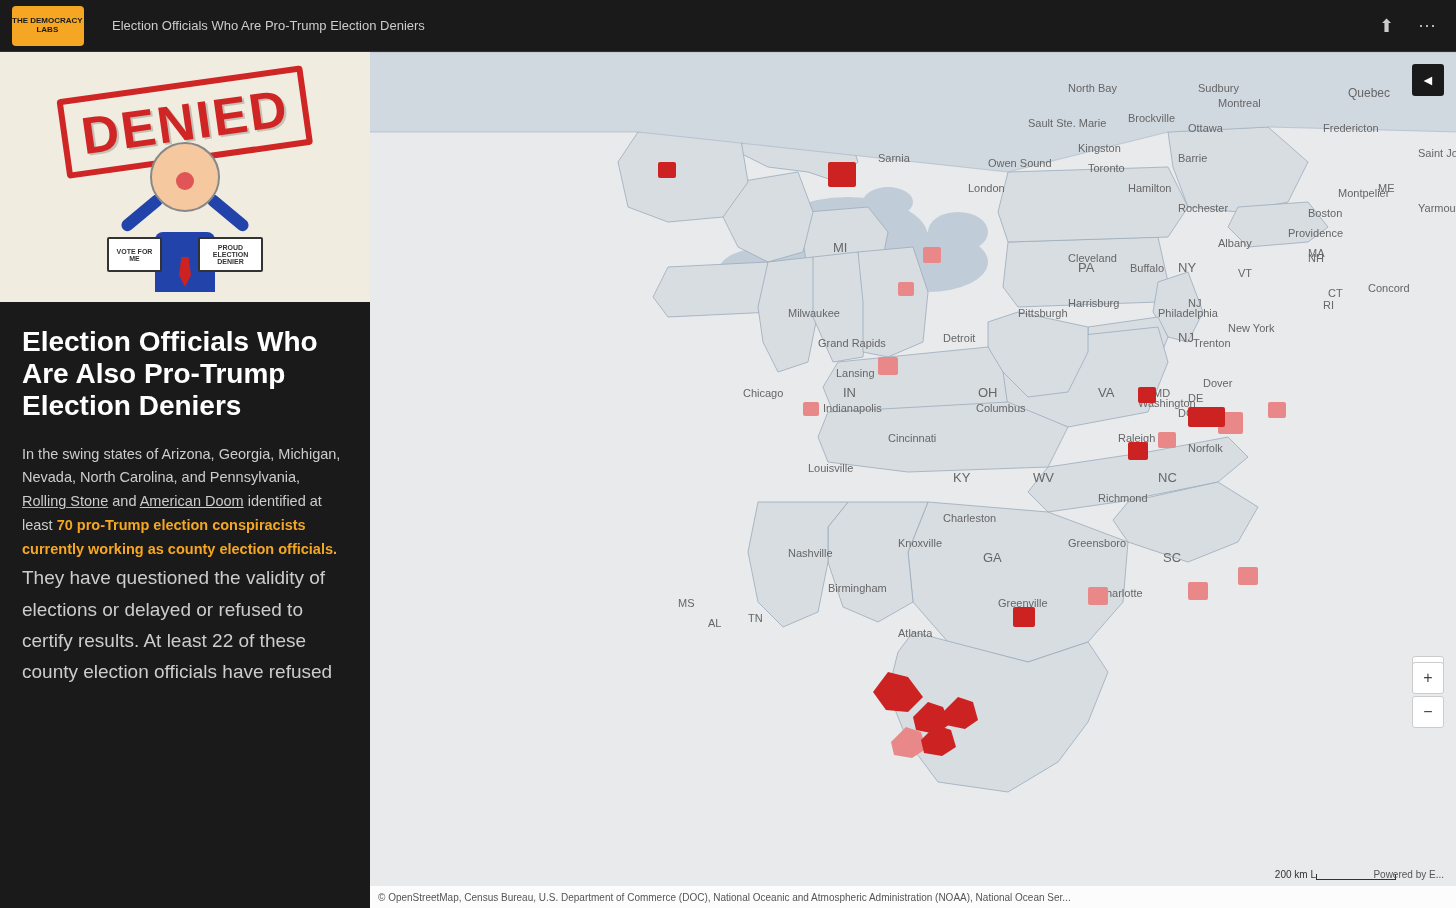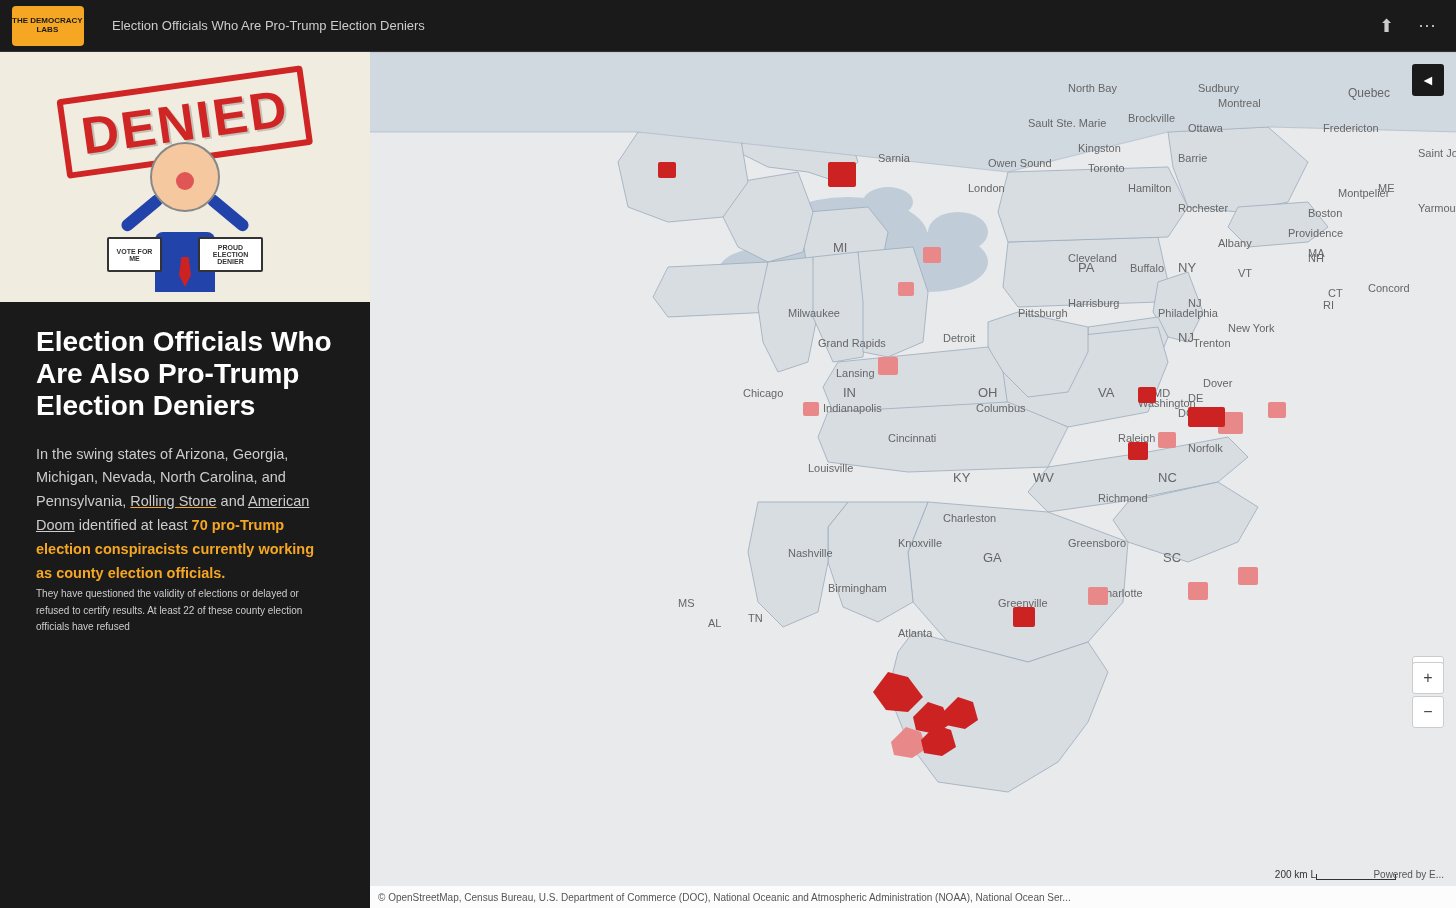--- a/index.html
+++ b/index.html
@@ -208,21 +208,21 @@
       height: 30px;
       background: #cc2222;
       position: absolute;
       bottom: 5px;
       left: 50%;
       transform: translateX(-50%);
       clip-path: polygon(20% 0%, 80% 0%, 100% 60%, 50% 100%, 0% 60%);
     }
 
     #text-content {
-      padding: 24px 36px;
+      padding: 24px 22px;
     }
 
     #main-heading {
       font-size: 28px;
       font-weight: 800;
       color: #ffffff;
       line-height: 1.15;
       margin-bottom: 20px;
     }
 
@@ -242,21 +242,21 @@
       color: #cccccc;
       text-decoration: underline;
     }
 
     .highlight-text {
       color: #f5a623;
       font-weight: 700;
     }
 
     #body-text {
-      font-size: 10px;
+      font-size: 19px;
       color: #cccccc;
       line-height: 1.65;
     }
 
     
     #map-container {
       flex: 1;
       height: 100%;
       position: relative;
       background: #d4dde4;

